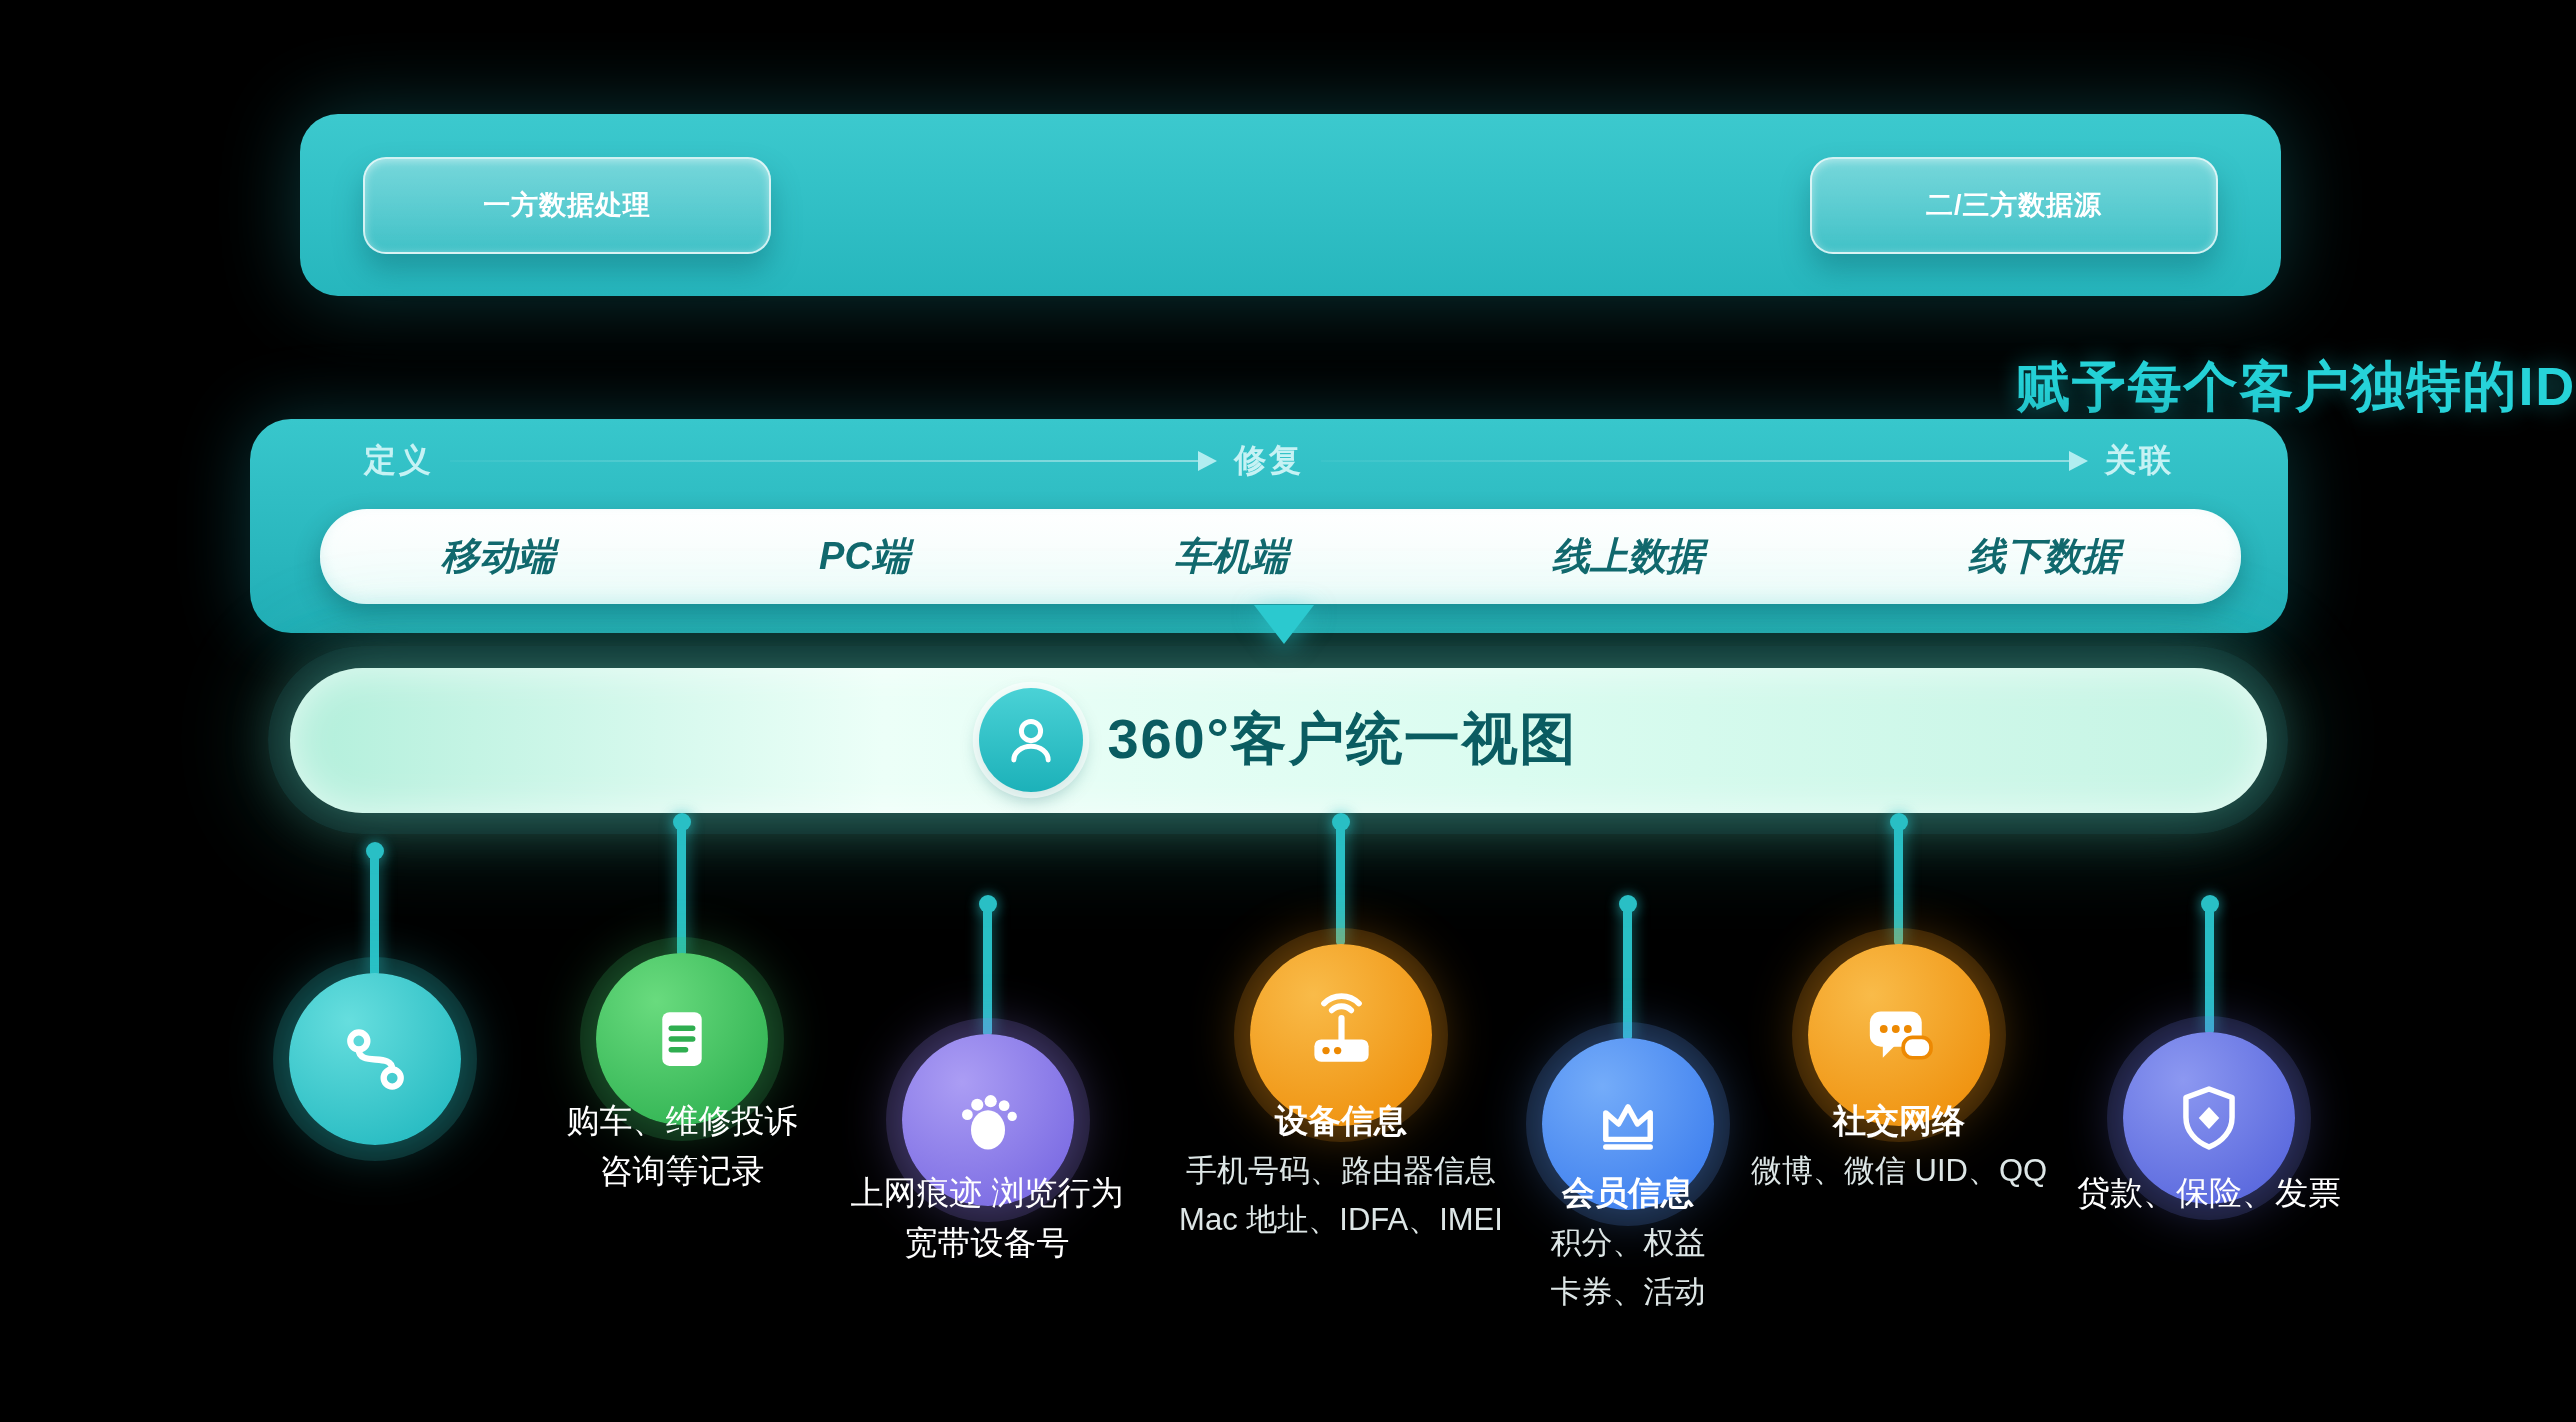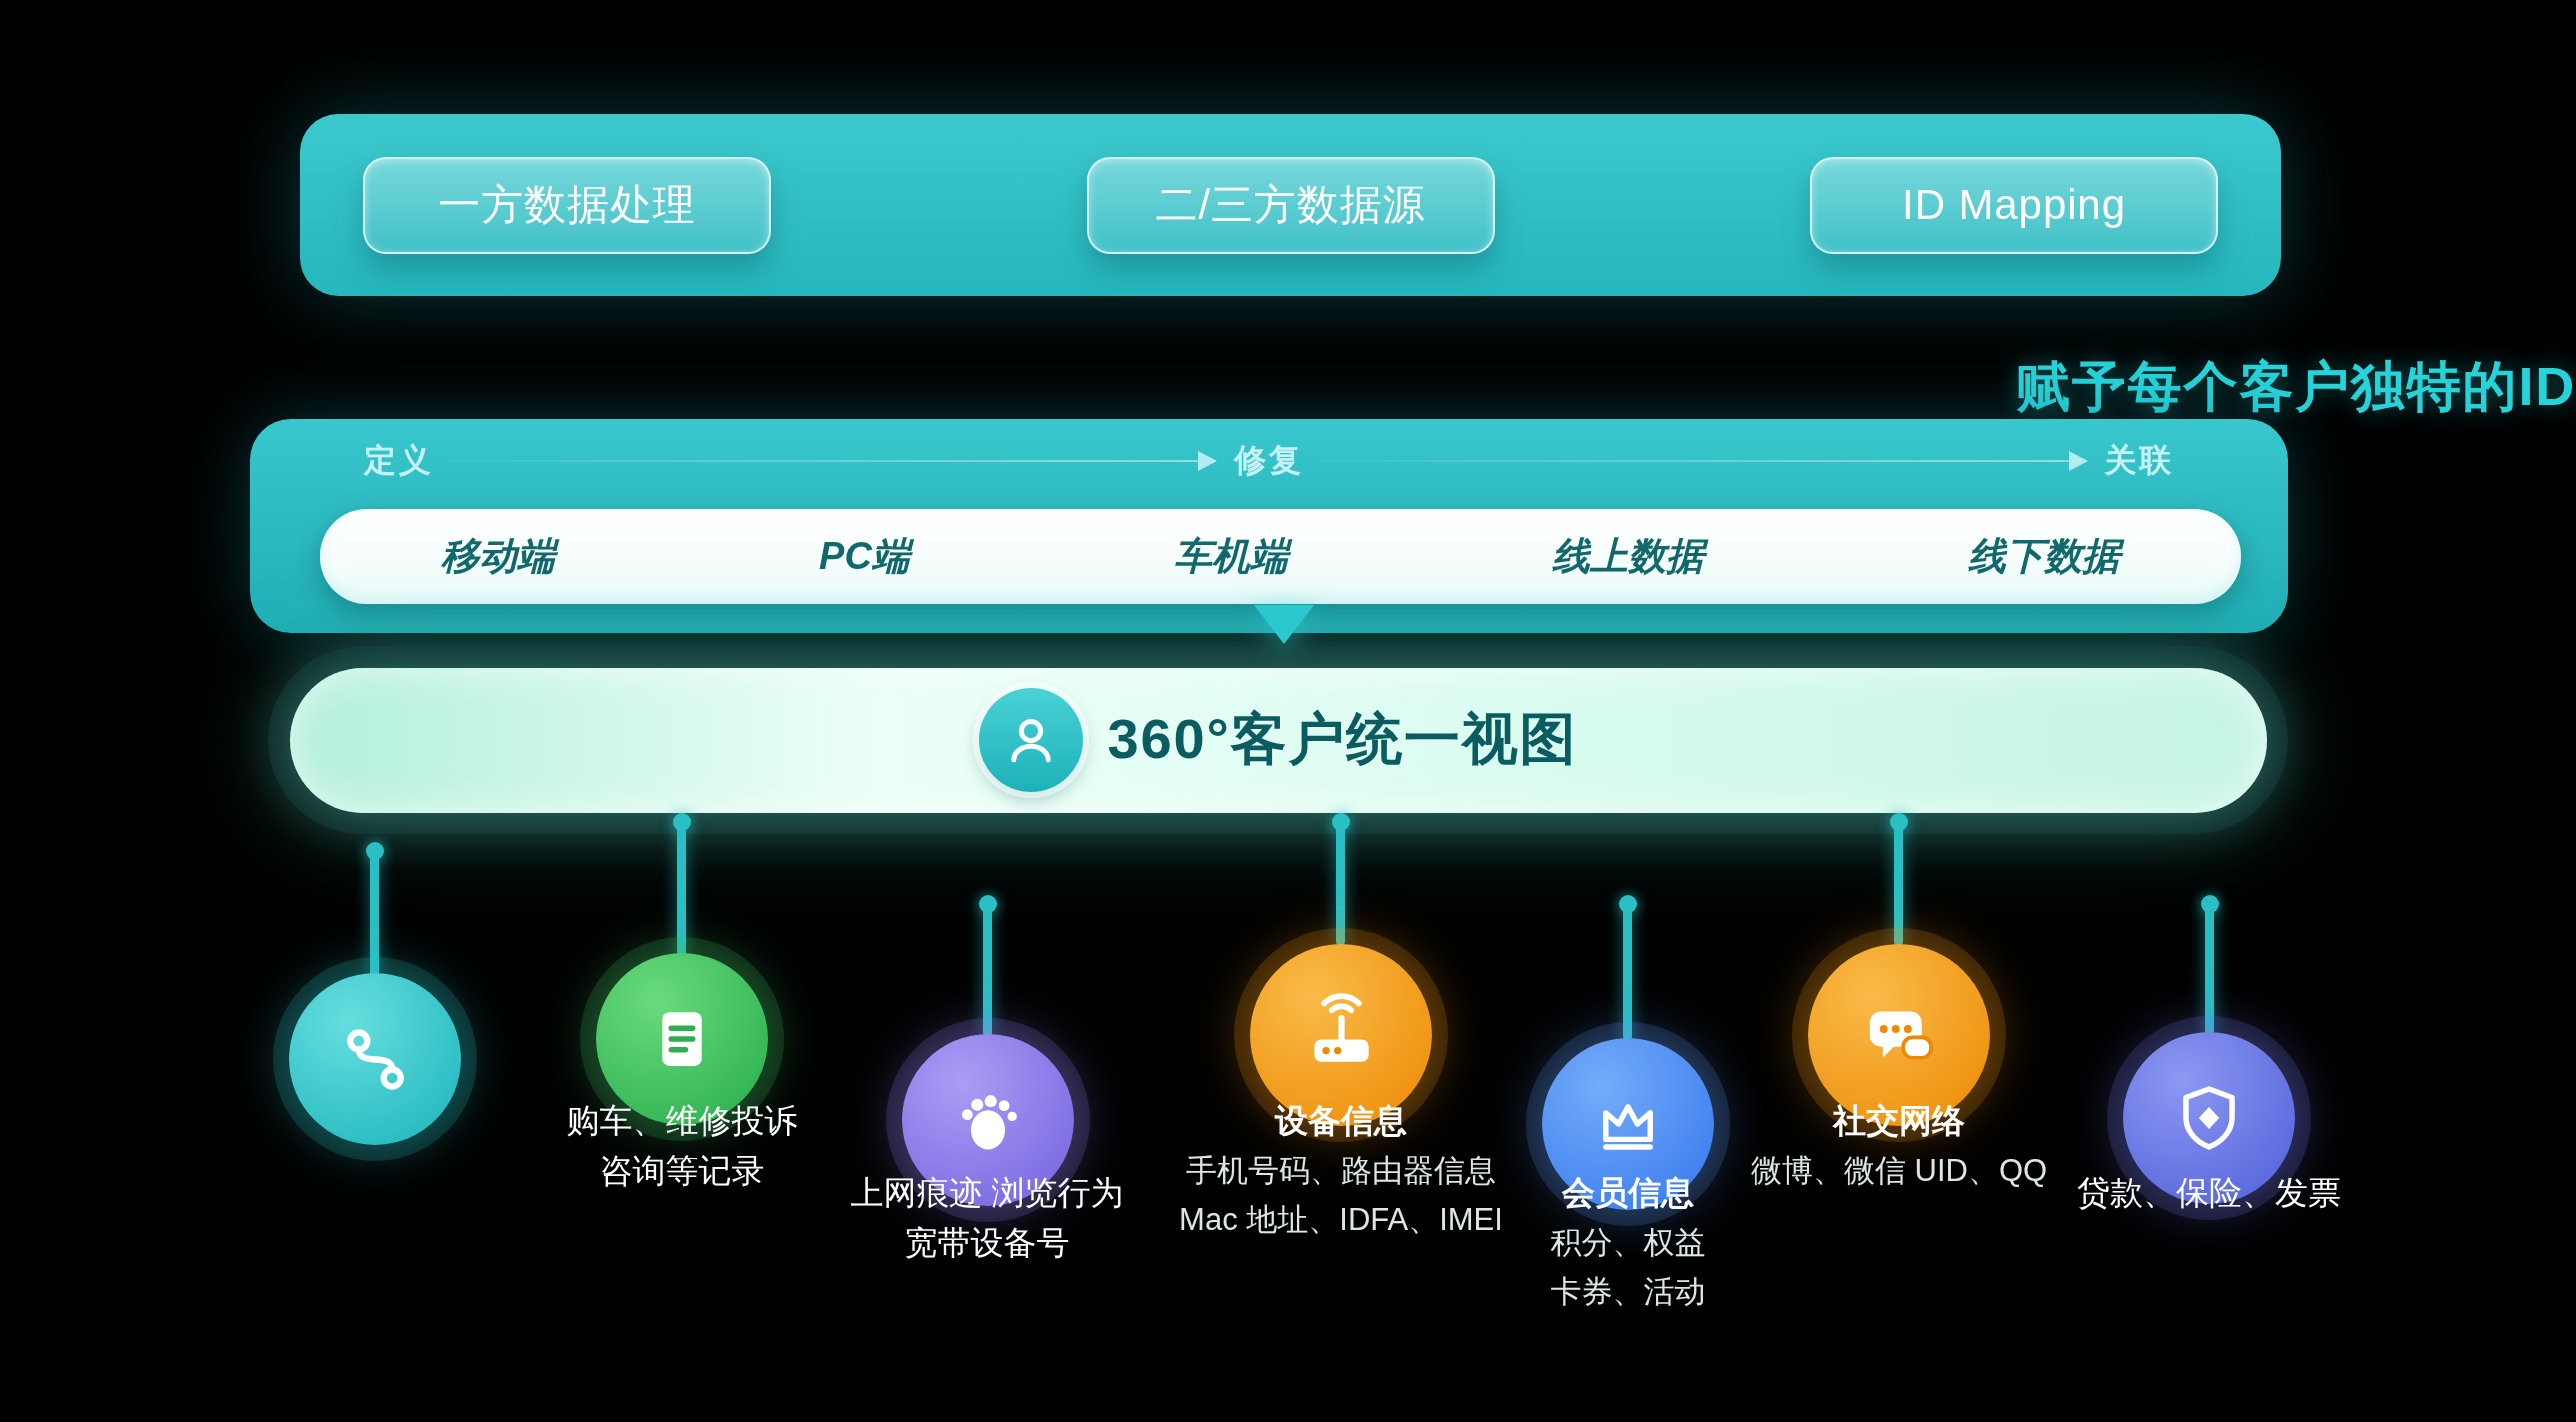--- a/index.html
+++ b/index.html
@@ -12,21 +12,21 @@
     position:absolute;left:300px;top:114px;width:1981px;height:182px;border-radius:38px;
     background:linear-gradient(180deg,#3cc9ce 0%,#26b6bd 100%);
     box-shadow:0 0 81px rgba(38,190,196,0.30),0 36px 81px rgba(0,0,0,0.65);
     display:flex;align-items:center;justify-content:space-between;padding:0 63px;box-sizing:border-box;
   }
   .banner-btn{
     width:404px;height:93px;border-radius:23px;
     background:linear-gradient(180deg,rgba(255,255,255,0.32),rgba(255,255,255,0.10));
     border:2.7px solid rgba(255,255,255,0.75);
     box-shadow:0 16px 29px rgba(8,85,95,0.35), inset 0 1.8px 9px rgba(255,255,255,0.45);
-    color:#ffffff;font-size:42px;font-weight:400;letter-spacing:0.9px;
+    color:#ffffff;font-size:27px;font-weight:700;letter-spacing:0.9px;
     display:flex;align-items:center;justify-content:center;
   }
   
   .headline{
     position:absolute;left:0;right:0;top:351px;text-align:right;
     font-size:54px;font-weight:700;color:#26d3d9;letter-spacing:1.8px;
     text-shadow:0 0 25px rgba(38,211,217,0.45);
     margin-left:15px;
   }
   
@@ -104,21 +104,20 @@
   .src-line.strong{font-size:33px;font-weight:400;color:#ffffff;}
 </style>
 </head>
 <body>
 
 <div class="stage">
 
   <div class="top-banner">
     <div class="banner-btn">一方数据处理</div>
     <div class="banner-btn">二/三方数据源</div>
-    <div class="banner-btn">ID Mapping</div>
   </div>
 
   <div class="headline">赋予每个客户独特的ID</div>
 
   <div class="pipeline">
     <div class="stage-row">
       <span class="stage-label">定义</span>
       <div class="stage-arrow">
           <div class="line"></div>
           <div class="tri"></div>

